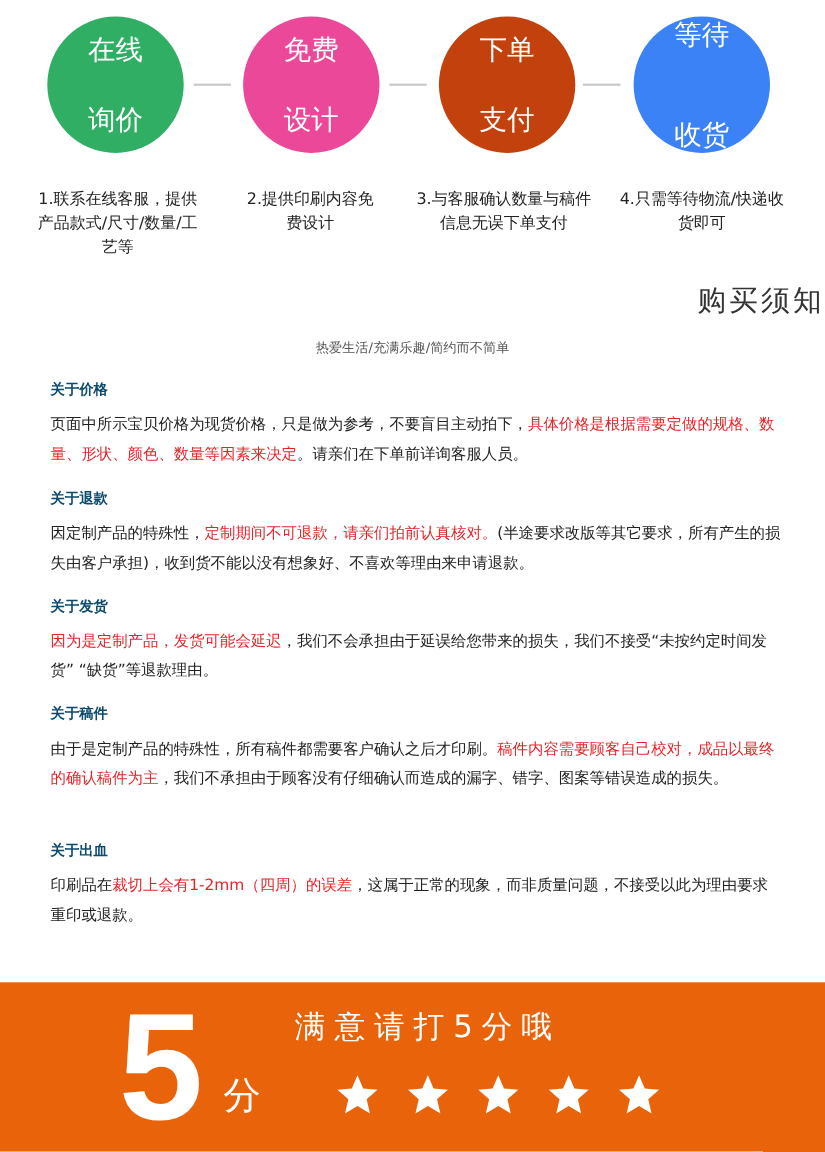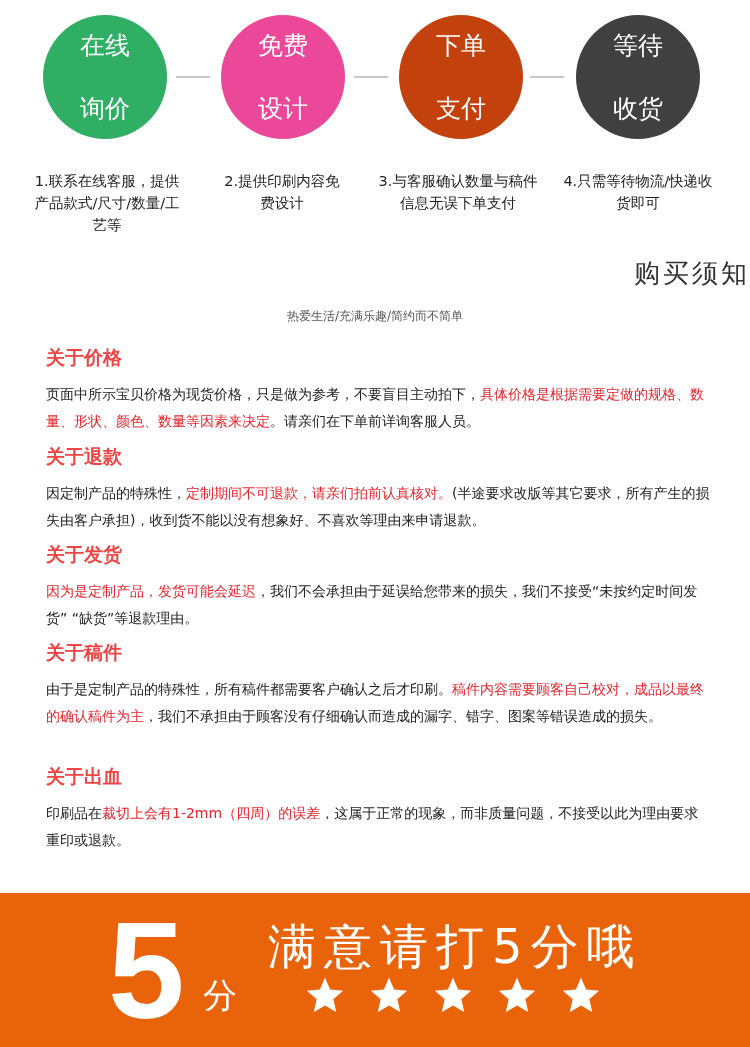--- a/index.html
+++ b/index.html
@@ -7,27 +7,27 @@
   body { position:relative; font-family:"DejaVu Sans","Liberation Sans",sans-serif; color:#222; }
   .steps { position:absolute; left:0; top:0; width:750px; height:250px; }
   .circle { position:absolute; width:124px; height:124px; border-radius:50%; top:15px;
     display:flex; align-items:center; justify-content:center; flex-direction:column;
     color:#fff; font-size:25px; line-height:33px; text-align:center;gap:30px; }
   .connector { position:absolute; top:76px; height:2px; width:34px; background:#c8c8c8; }
   .step-desc { position:absolute; top:170px; width:160px; text-align:center; font-size:14.5px; line-height:22px; color:#222; }
   .title { position:absolute; top:256px; left:0; width:750px; text-align:right; font-size:26px; color:#333; letter-spacing:3px; }
   .subtitle { position:absolute; top:308px; left:0; width:750px; text-align:center; font-size:12px; color:#555; }
   .notice { position:absolute; left:46px; width:665px; }
-  .notice h3 { font-size:19px; font-weight:bold; color:#ef4444; margin-bottom:10px; }
+  .notice h3 { font-size:13px; font-weight:bold; color:#0c4a6e; margin-bottom:10px; }
   .notice p { font-size:14px; line-height:27px; color:#222; }
   .red { color:#e4262b; }
   .banner { position:absolute; left:0; top:893px; width:750px; height:154px; background:#e8630a; }
   .big5 { position:absolute; left:108px; top:8px; font-family:"Liberation Sans",sans-serif; font-weight:bold; font-size:138px; color:#fff; line-height:1; }
   .fen { position:absolute; left:203px; top:80px; font-size:34px; color:#fff; }
-  .slogan { position:absolute; left:268px; top:22px; font-size:48px; color:#fff; letter-spacing:8px; }
+  .slogan { position:absolute; left:268px; top:22px; font-size:28px; color:#fff; letter-spacing:8px; }
   .stars { position:absolute; left:305px; top:82px; display:flex; gap:24px; }
   .star { width:40px; height:40px; }
 </style>
 </head>
 <body>
 
 <div class="steps">
   <div class="circle" style="left:43px;background:#2fae64;">
     <span>在线</span>
     <span>询价</span>
@@ -36,21 +36,21 @@
   <div class="circle" style="left:221px;background:#ec4899;">
     <span>免费</span>
     <span>设计</span>
   </div>
   <div class="connector" style="left:354px;"></div>
   <div class="circle" style="left:399px;background:#c2410c;">
     <span>下单</span>
     <span>支付</span>
   </div>
   <div class="connector" style="left:530px;"></div>
-  <div class="circle" style="left:576px;background:#404040;">
+  <div class="circle" style="left:576px;background:#3b82f6;justify-content:space-between;">
     <span>等待</span>
     <span>收货</span>
   </div>
 
   <div class="step-desc" style="left:32px;width:150px;">1.联系在线客服，提供产品款式/尺寸/数量/工艺等</div>
   <div class="step-desc" style="left:219px;width:126px;">2.提供印刷内容免费设计</div>
   <div class="step-desc" style="left:378px;width:160px;text-align:center;">3.与客服确认数量与稿件信息无误下单支付</div>
   <div class="step-desc" style="left:557px;width:162px;">4.只需等待物流/快递收货即可</div>
 </div>
 

